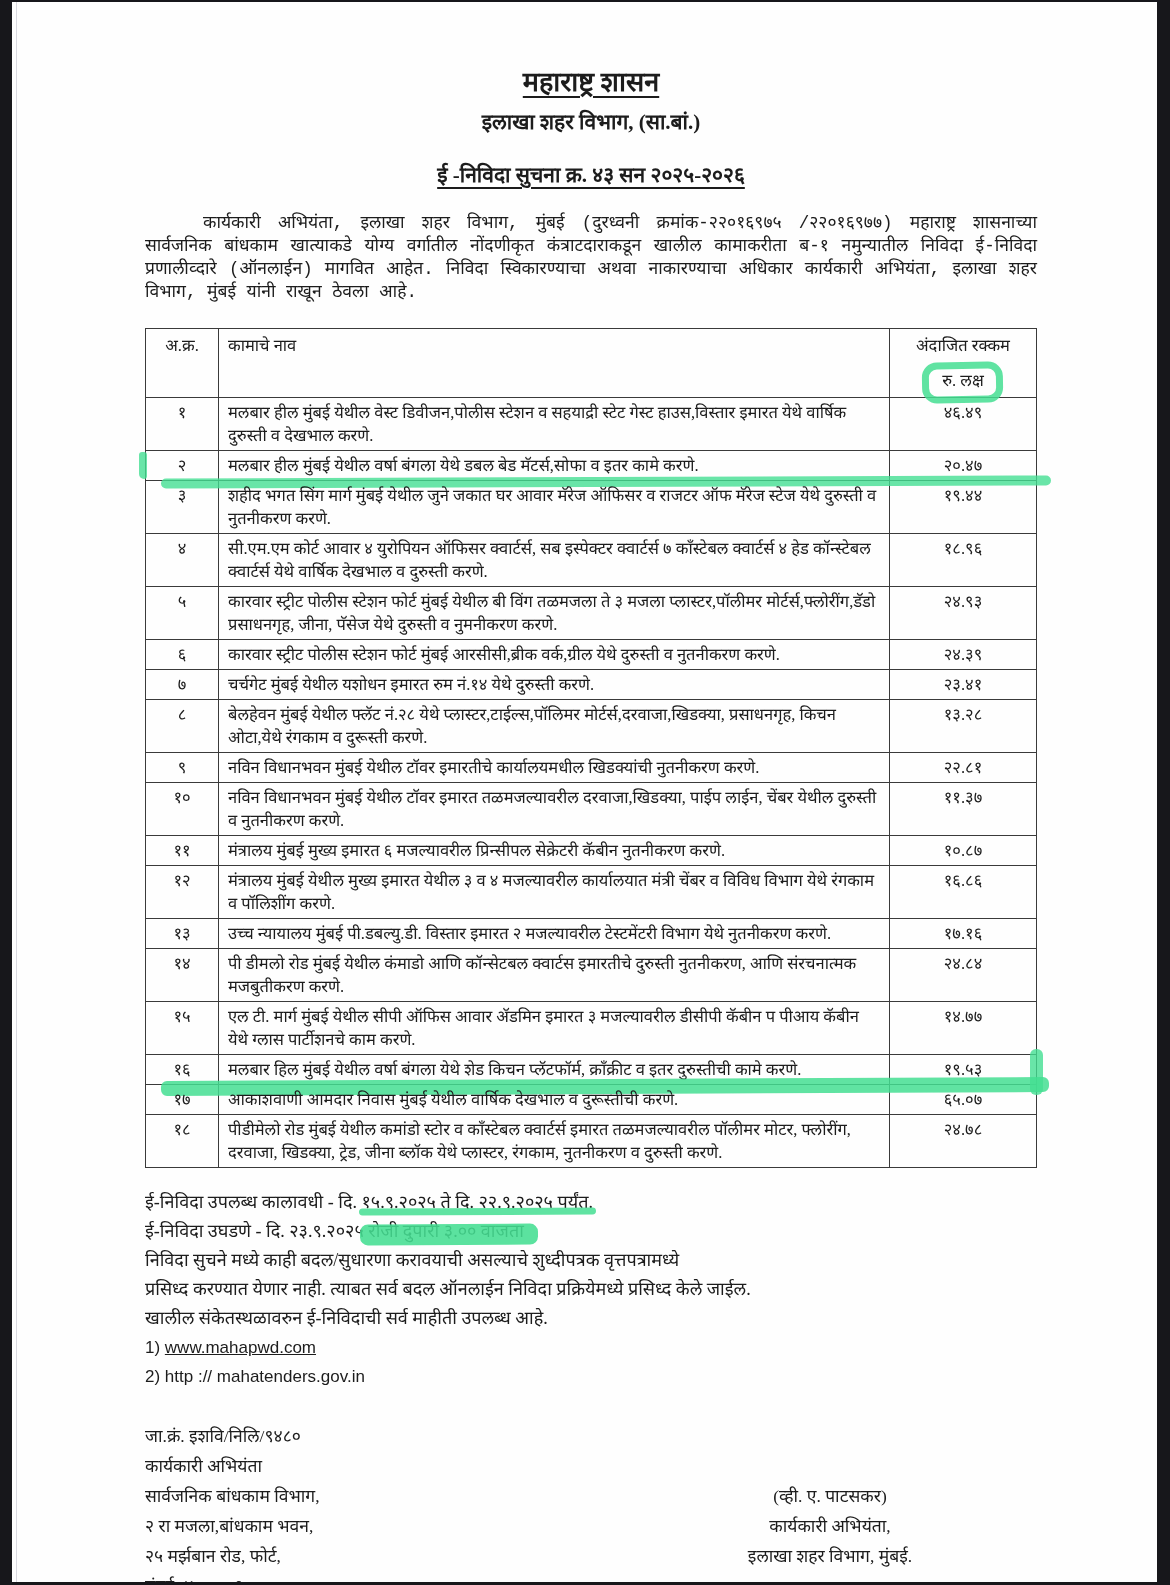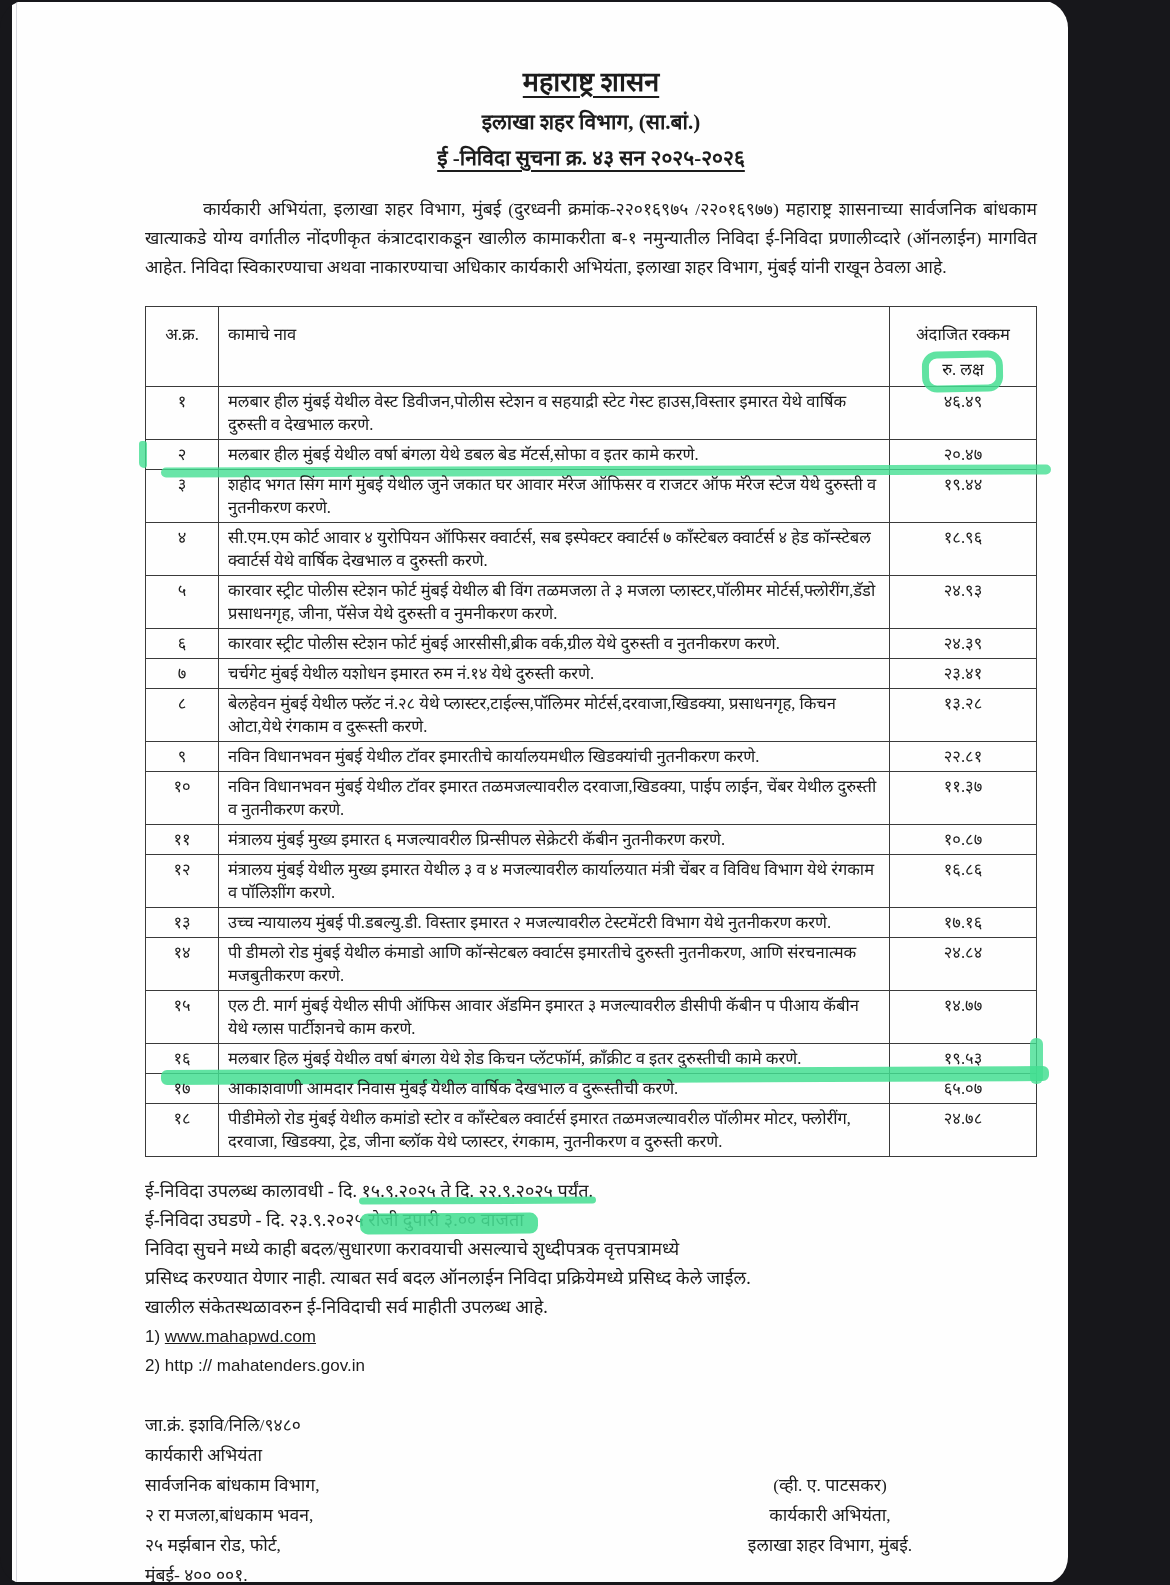--- a/index.html
+++ b/index.html
@@ -1,38 +1,38 @@
 <!DOCTYPE html>
 <html lang="mr"><head>
 <meta charset="utf-8">
 <style>
   html,body{margin:0;padding:0;background:#17171b;}
-  .stage{position:relative;width:1068px;height:1585px;background:#17171b;overflow:hidden;
-         font-family:"Liberation Serif","DejaVu Serif",serif;color:#1c1c1c;border-radius:28px;}
+  .stage{position:relative;width:1157px;height:1585px;background:#17171b;overflow:hidden;
+         font-family:"Liberation Serif","DejaVu Serif",serif;color:#1c1c1c;}
   .page{position:absolute;left:12px;top:2px;width:1150px;height:1580px;background:#fefefe;overflow:hidden;}
   .page::before{content:"";position:absolute;left:4px;top:0;bottom:0;width:1px;background:#d9d9e0;}
   .content{position:absolute;left:133px;top:0;width:892px;}
 
   
   .hdr{text-align:center;padding-top:60px;}
   .hdr .t1{font-size:27px;font-weight:bold;text-decoration:underline;text-underline-offset:5px;text-decoration-thickness:2px;}
   .hdr .t2{font-size:21px;font-weight:bold;margin-top:8px;}
-  .hdr .t3{font-size:21px;font-weight:bold;margin-top:8px;text-decoration:underline;text-underline-offset:5px;text-decoration-thickness:2px;}
-
-  
-  .intro{margin-top:24px;font-size:17.5px;line-height:29px;text-align:justify;text-indent:58px;}
+  .hdr .t3{font-size:21px;font-weight:bold;margin-top:25px;text-decoration:underline;text-underline-offset:5px;text-decoration-thickness:2px;}
+
+  
+  .intro{margin-top:24px;font-size:17.5px;line-height:23px;text-align:justify;text-indent:58px;font-family:Liberation Mono, monospace;}
 
   
   table{border-collapse:collapse;width:892px;margin-top:24px;table-layout:fixed;}
   th,td{border:1.6px solid #3a3a3a;font-size:16.5px;line-height:23px;padding:3px 9px;vertical-align:top;font-weight:normal;}
   th{text-align:left;}
   .c-sr{width:54px;text-align:center;}
   .c-amt{width:128px;text-align:center;}
   td{position:relative;overflow:visible;}
-  thead th{padding-top:16px;padding-bottom:5px;}
+  thead th{padding-top:5px;padding-bottom:5px;}
   .amt2-wrap{margin-top:12px;}
   .amt2{position:relative;display:inline-block;padding:0 4px;}
   .hl-circle{position:absolute;left:-16px;right:-16px;top:-7px;bottom:-11px;
              border:7px solid rgba(68,222,146,.85);border-radius:15px;transform:rotate(-1deg);}
 
   
   .mark{display:none;position:absolute;background:rgba(68,222,146,.8);border-radius:6px;pointer-events:none;}
   tr.hl-a .mark-left{display:block;left:-7px;top:1px;width:8px;height:27px;border-bottom-left-radius:10px;}
   tr.hl-a .mark-under{display:block;left:-58px;width:890px;height:10px;bottom:-7px;transform:rotate(-.2deg);}
   tr.hl-b .mark-under{display:block;left:-58px;width:888px;height:15px;bottom:-10px;transform:rotate(-.25deg);background:rgba(68,222,146,.85);}

